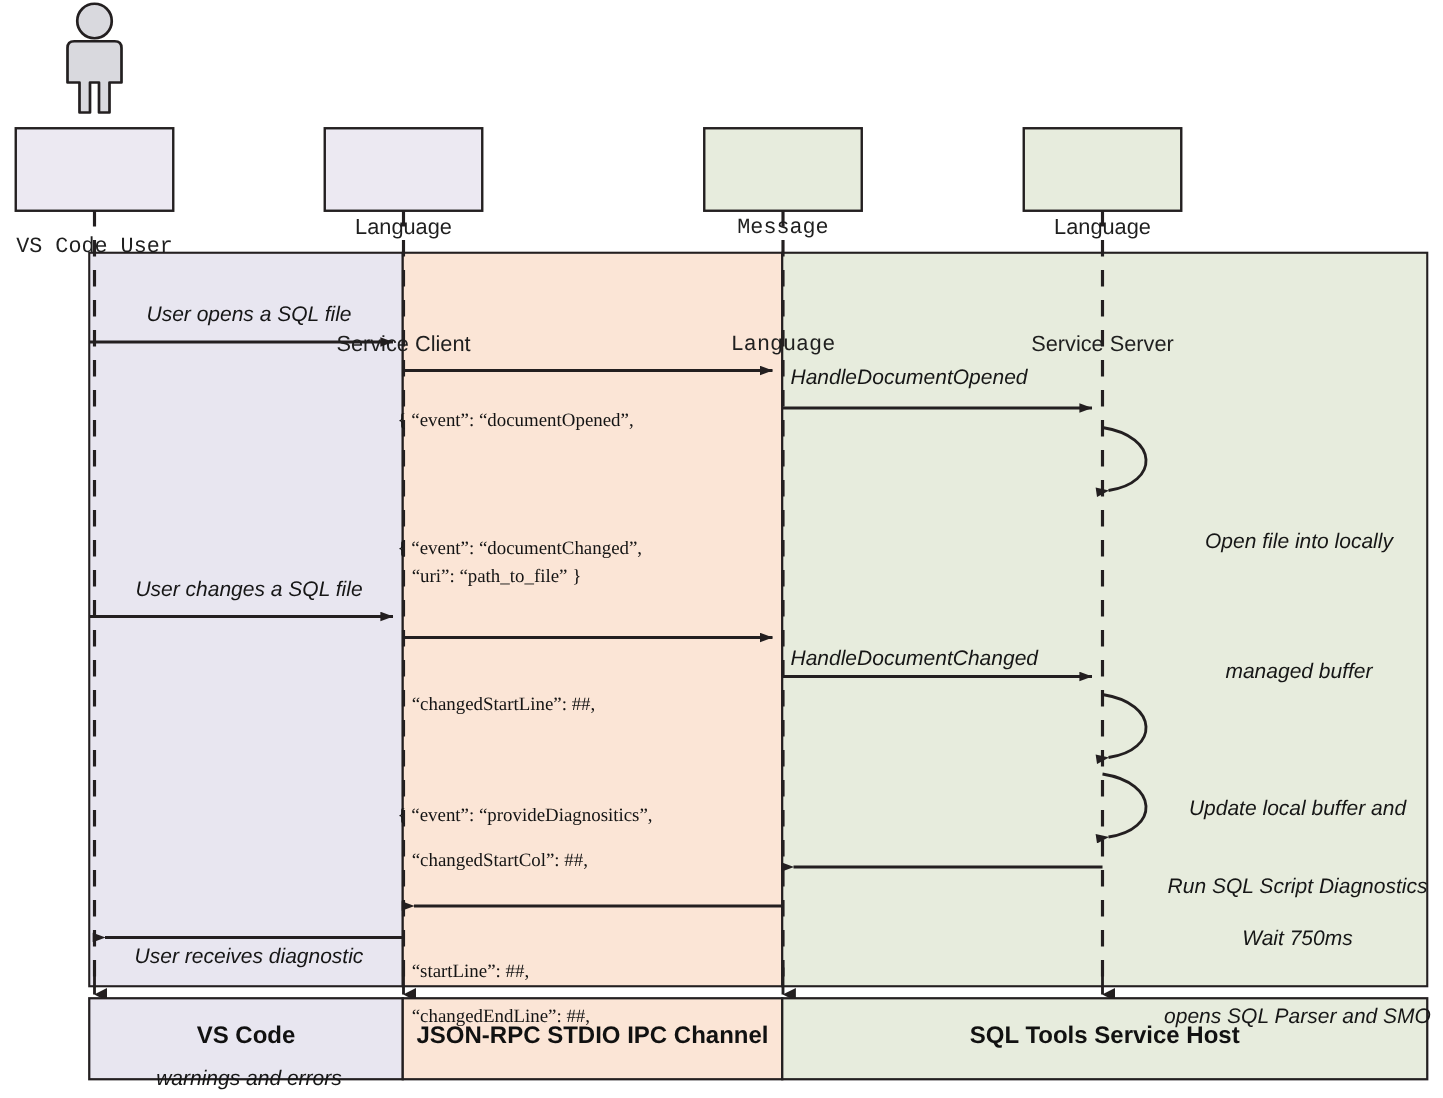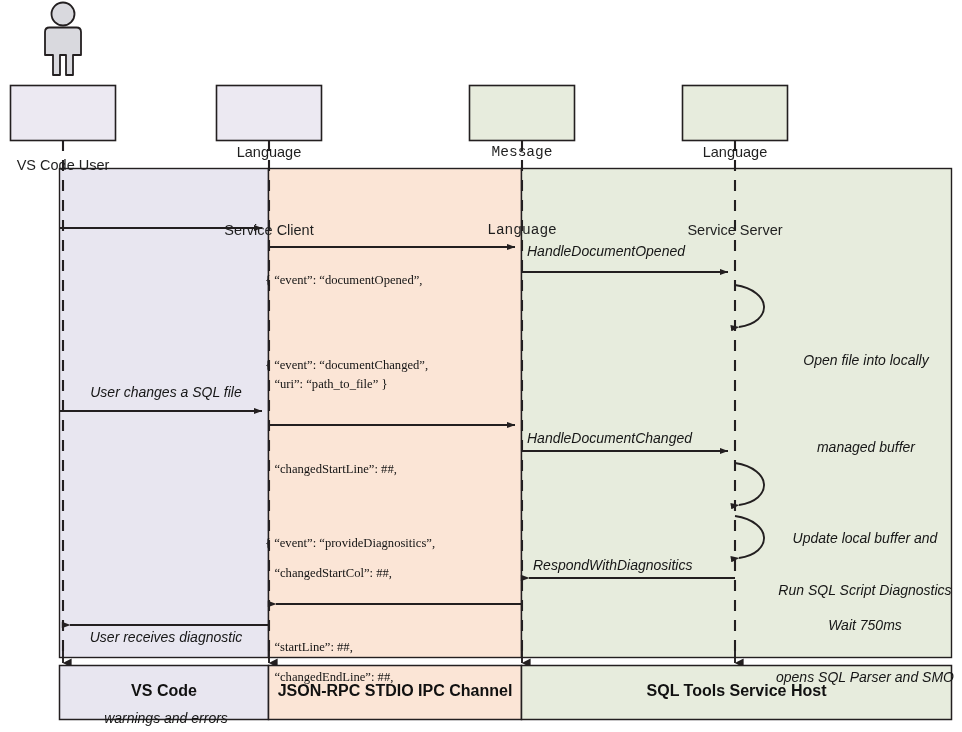--- a/index.html
+++ b/index.html
@@ -147,51 +147,51 @@
     </g>
 
     <g>
       <rect x="59.5" y="665.5" width="209" height="54" fill="#e8e6f0" stroke="#231f20" stroke-width="1.5"></rect>
       <rect x="268.5" y="665.5" width="253" height="54" fill="#fbe5d6" stroke="#231f20" stroke-width="1.5"></rect>
       <rect x="521.5" y="665.5" width="430" height="54" fill="#e7ecdd" stroke="#231f20" stroke-width="1.5"></rect>
     </g>
   </svg>
 
   <div class="txt lifeline-label" style="left:10px; top:87px; width:106px;">
-    <div style="margin-top:13px;">VS Code User</div>
+    <div style="margin-top:13px;font-family:Liberation Mono, monospace;">VS Code User</div>
   </div>
 
   <div class="txt lifeline-label" style="left:216px; top:87px; width:106px;">
     <div>Language</div>
     <div>Service Client</div>
   </div>
 
   <div class="txt lifeline-label" style="left:469px; top:87px; width:106px;font-family:Liberation Mono, monospace;">
     <div>Message</div>
     <div>Language</div>
   </div>
 
   <div class="txt lifeline-label" style="left:682px; top:87px; width:106px;">
     <div>Language</div>
     <div>Service Server</div>
   </div>
 
+  <div class="txt msg-italic" style="left:63px; top:196px; width:206px;">User opens a SQL file</div>
 
   <div class="txt msg-italic" style="left:63px; top:379px; width:206px;">User changes a SQL file</div>
 
   <div class="txt msg-italic" style="left:60px; top:570px; width:212px;">
     <div>User receives diagnostic</div>
     <div>warnings and errors</div>
   </div>
 
   <div class="txt msg-italic" style="left:527px; top:238px; width:208px; text-align:left;">HandleDocumentOpened</div>
 
   <div class="txt msg-italic" style="left:527px; top:425px; width:208px; text-align:left;">HandleDocumentChanged</div>
 
-  <div class="txt msg-italic" style="left:533px; top:552px; width:208px; text-align:left;">RespondWithDiagnositics</div>
 
   <div class="txt json-mono" style="left:265px; top:194px; width:262px;">
     <div>{ “event”: “documentOpened”,</div>
     <div>   “uri”: “path_to_file” }</div>
   </div>
 
   <div class="txt json-mono tight" style="left:265px; top:279px; width:262px;">
     <div>{ “event”: “documentChanged”,</div>
     <div>   “changedStartLine”: ##,</div>
     <div>   “changedStartCol”: ##,</div>

